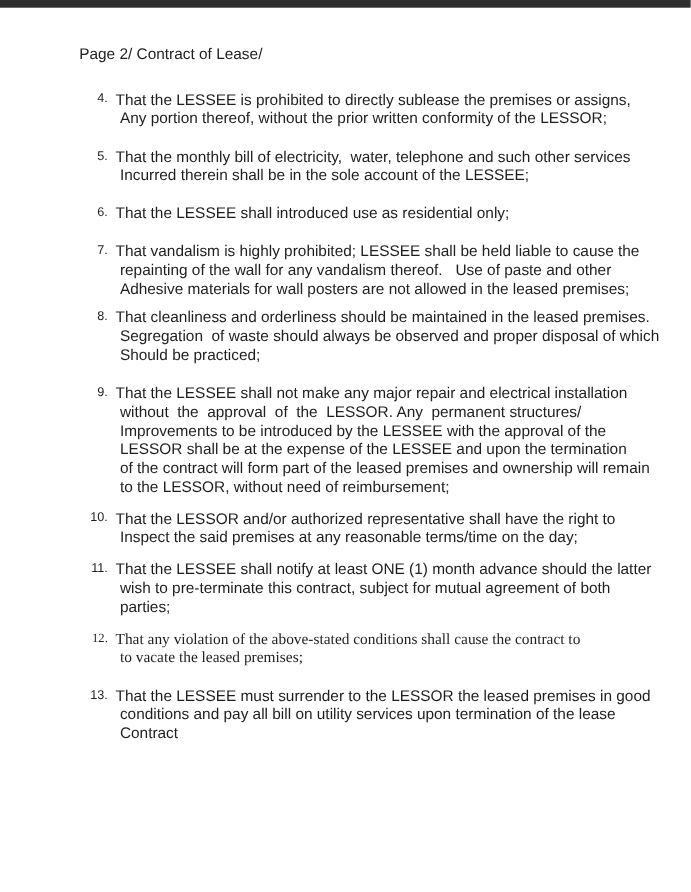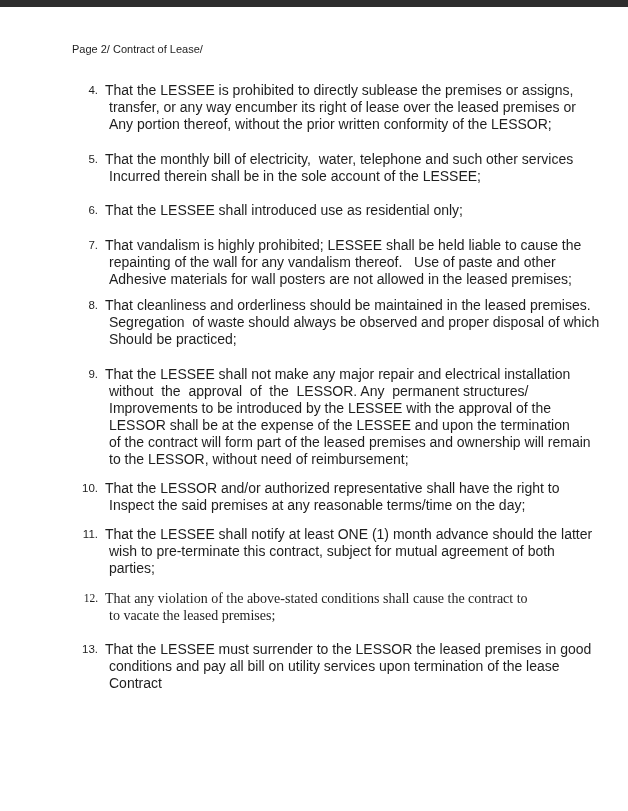--- a/index.html
+++ b/index.html
@@ -19,21 +19,21 @@
   }
   .top-bar {
     width: 100%;
     height: 7px;
     background: #2e2e2e;
   }
   .content {
     padding: 34px 20px 0 72px;
   }
   .page-header {
-    font-size: 11px;
+    font-size: 14px;
     line-height: 17px;
     white-space: pre;
     margin-bottom: 24px;
   }
   .clauses { }
   .clause {
     display: flex;
     align-items: flex-start;
   }
   .num {
@@ -73,21 +73,20 @@
   <div class="content">
 
     <div class="page-header">Page 2/ Contract of Lease/</div>
 
     <div class="clauses">
 
       <div class="clause c4">
         <span class="num">4.</span>
         <div class="lines">
           <div class="line">That the LESSEE is prohibited to directly sublease the premises or assigns,</div>
-          <div class="line">transfer, or any way encumber its right of lease over the leased premises or</div>
           <div class="line">Any portion thereof, without the prior written conformity of the LESSOR;</div>
         </div>
       </div>
 
       <div class="clause c5">
         <span class="num">5.</span>
         <div class="lines">
           <div class="line">That the monthly bill of electricity,  water, telephone and such other services</div>
           <div class="line">Incurred therein shall be in the sole account of the LESSEE;</div>
         </div>

